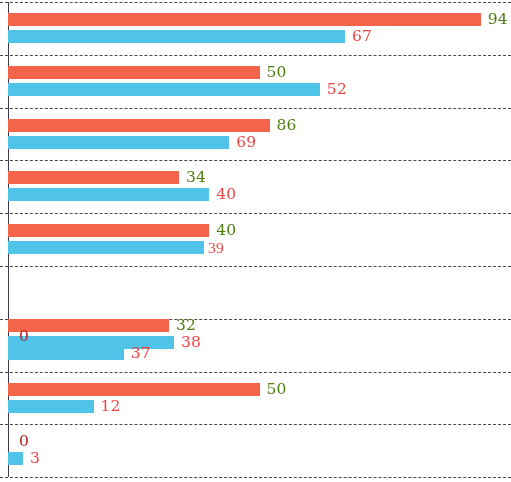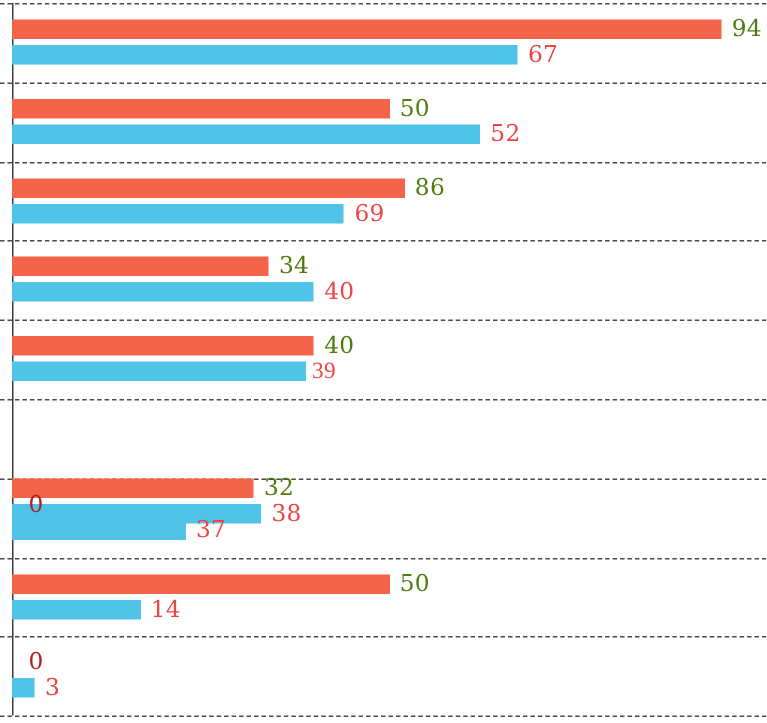--- a/index.html
+++ b/index.html
@@ -167,21 +167,21 @@
             <div class="bar-label blue" style="left: 130.69px;">37</div>
           </div>
         </div>
         <div class="group" style="top: 371.6px; height: 52.8px;">
           <div class="bar-row" style="top: 11px;">
             <div class="bar red" style="width: 251.5px;"></div>
             <div class="bar-label red" style="left: 266.5px;">50</div>
           </div>
           <div class="bar-row" style="top: 28px;">
             <div class="bar blue" style="width: 85.51px;"></div>
-            <div class="bar-label blue" style="left: 100.51px;">14</div>
+            <div class="bar-label blue" style="left: 100.51px;">12</div>
           </div>
         </div>
         <div class="group" style="top: 424.4px; height: 52.8px;">
           <div class="bar-row" style="top: 11px;">
             <div class="zero-label" style="left: 19px; top: -3px;">0</div>
           </div>
           <div class="bar-row" style="top: 28px;">
             <div class="bar blue" style="width: 15.09px;"></div>
             <div class="bar-label blue" style="left: 30.09px;">3</div>
           </div>

